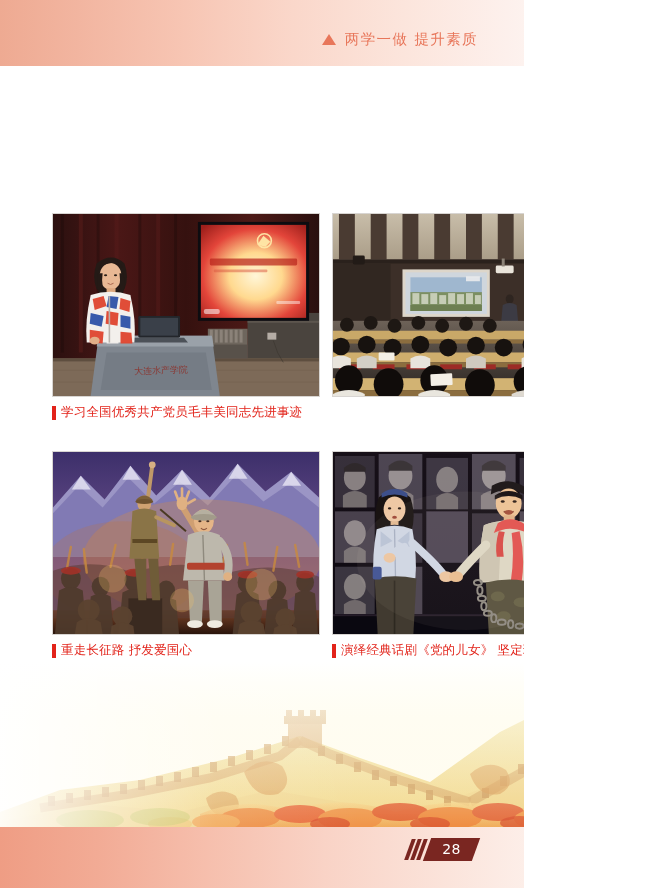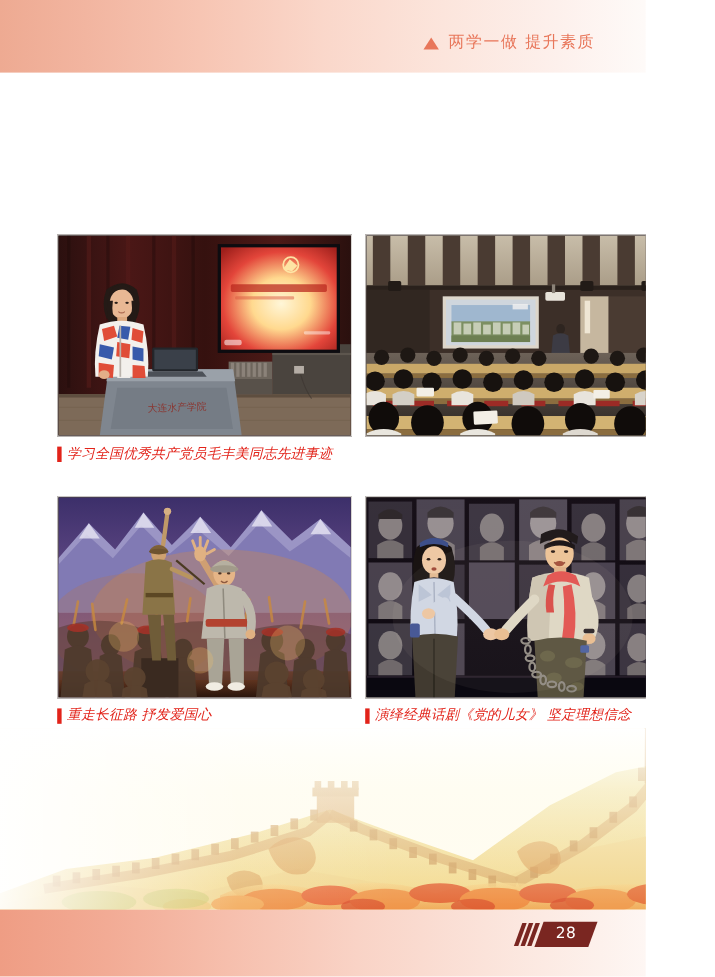--- a/index.html
+++ b/index.html
@@ -10,21 +10,21 @@
     width: 650px;
     height: 888px;
     background: #ffffff;
     font-family: "Liberation Sans", "DejaVu Sans", sans-serif;
     overflow: hidden;
     position: relative;
   }
 
   .page {
     position: relative;
-    width: 587px;
+    width: 524px;
     height: 888px;
     background: #ffffff;
     overflow: hidden;
   }
 
   
   .top-band {
     position: absolute;
     left: 0; top: 0;
     width: 650px;
@@ -109,21 +109,20 @@
     height: 14px;
     background: #e2231a;
     margin-top: 2px;
   }
   .cap-text {
     font-size: 12.5px;
     line-height: 1.35;
     color: #e2231a;
     font-family: "DejaVu Sans", "Liberation Sans", sans-serif;
     letter-spacing: 0.2px;
-    font-style: italic;
   }
 
   
   .wall-area {
     position: absolute;
     left: 0;
     top: 662px;
     width: 650px;
     height: 165px;
     overflow: hidden;

